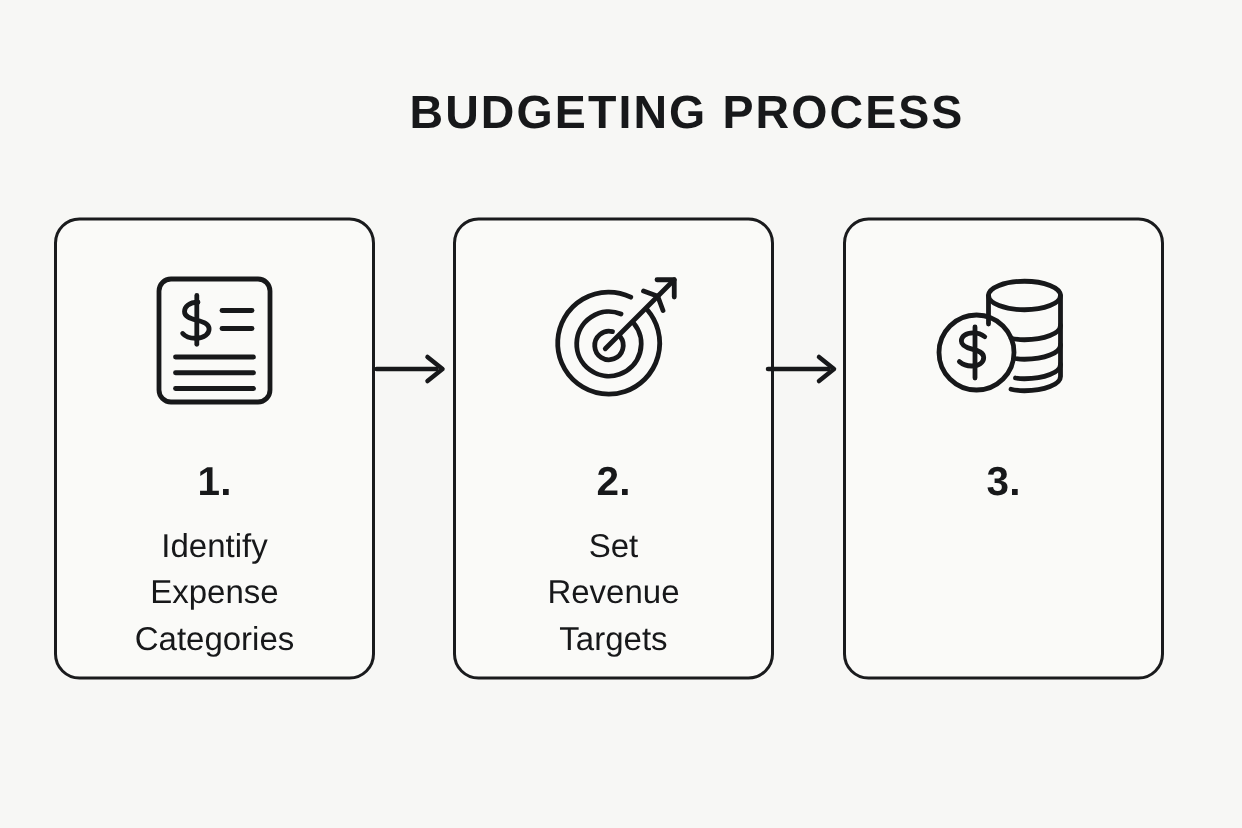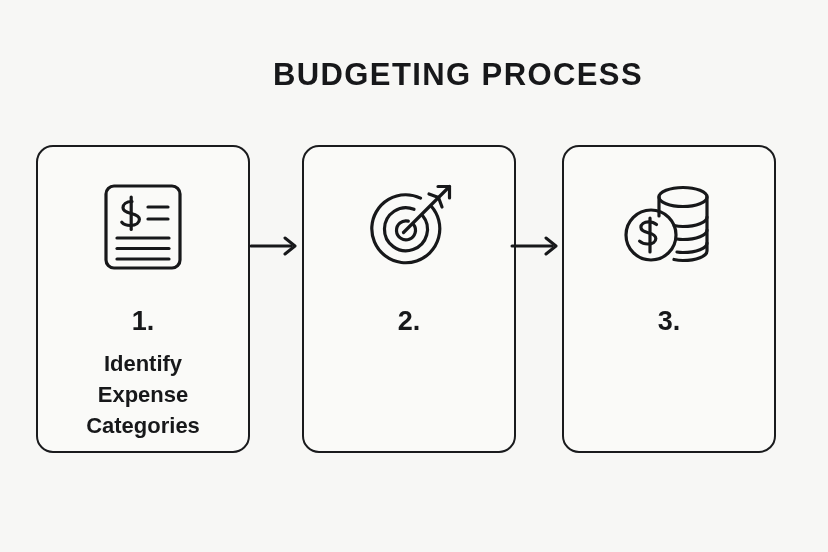--- a/index.html
+++ b/index.html
@@ -64,21 +64,21 @@
   .card-step-number {
     margin-top: 36px;
     font-size: 27px;
     font-weight: bold;
     color: #17181a;
     line-height: 1.1;
   }
   .card-label {
     margin-top: 11px;
     font-size: 22px;
-    font-weight: bold;
+    font-weight: normal;
     color: #17181a;
     line-height: 1.42;
     text-align: center;
     white-space: pre-line;
     padding: 0 8px;
   }
 
   
   .connector-arrow {
     position: absolute;
@@ -133,20 +133,23 @@
         <path d="M50.5 41.5 a9.5 9.5 0 1 1 -5.2 -3.4"></path>
 
         <path d="M40.5 49.5 L75.5 14.5"></path>
 
         <path d="M66 11 L75.5 14.5 L79 24"></path>
         <path d="M75 3.5 L86.5 3.5 L86.5 15"></path>
         <path d="M75.5 14.5 L86.5 3.5"></path>
       </svg>
     </div>
     <div class="card-step-number">2.</div>
+    <div class="card-label">Set
+Revenue
+Targets</div>
   </div>
 
   <div class="connector-arrow" id="arrow-2">
     <svg width="54" height="30" viewBox="0 0 54 30" fill="none" stroke="#17181a" stroke-width="3" stroke-linecap="round" stroke-linejoin="round">
       <path d="M2 15 H42"></path>
       <path d="M36 7 L46 15 L36 23"></path>
     </svg>
   </div>
 
   <div class="card" id="card-3">

